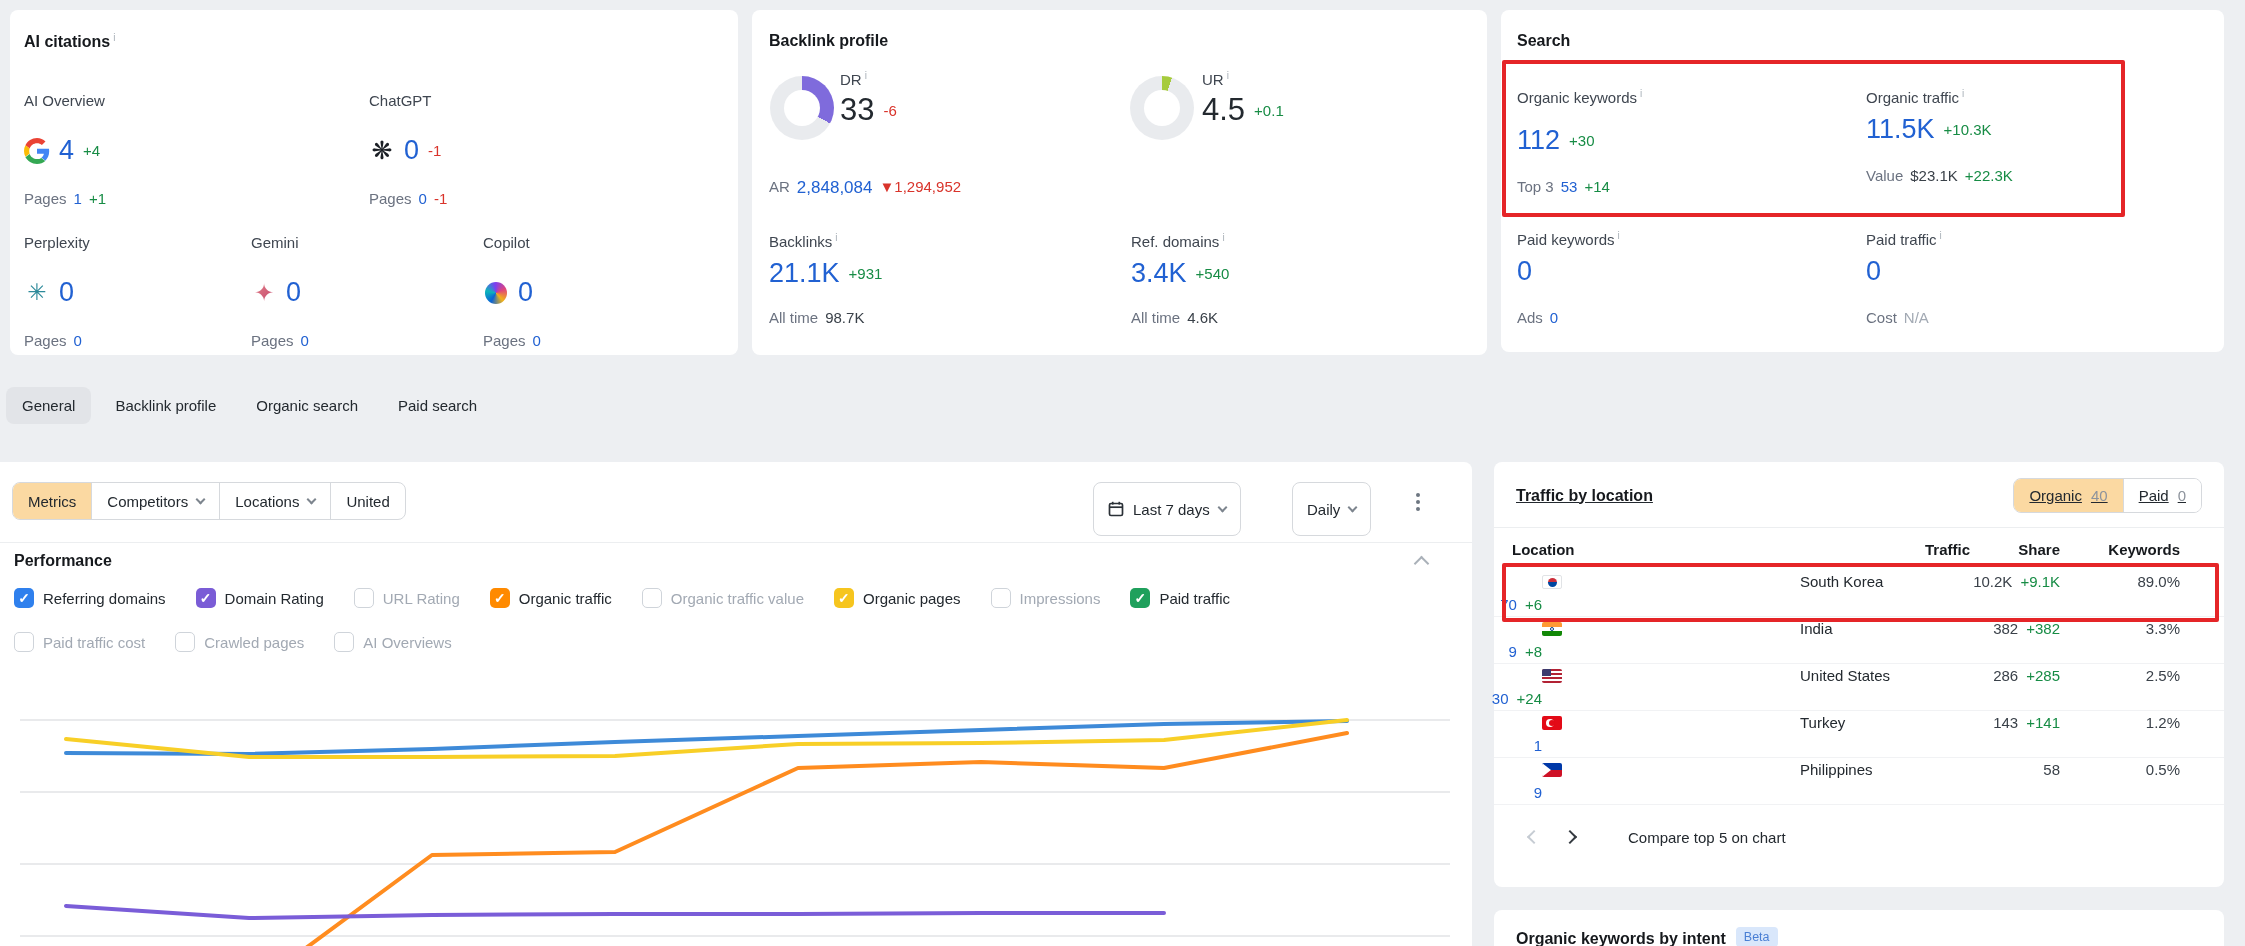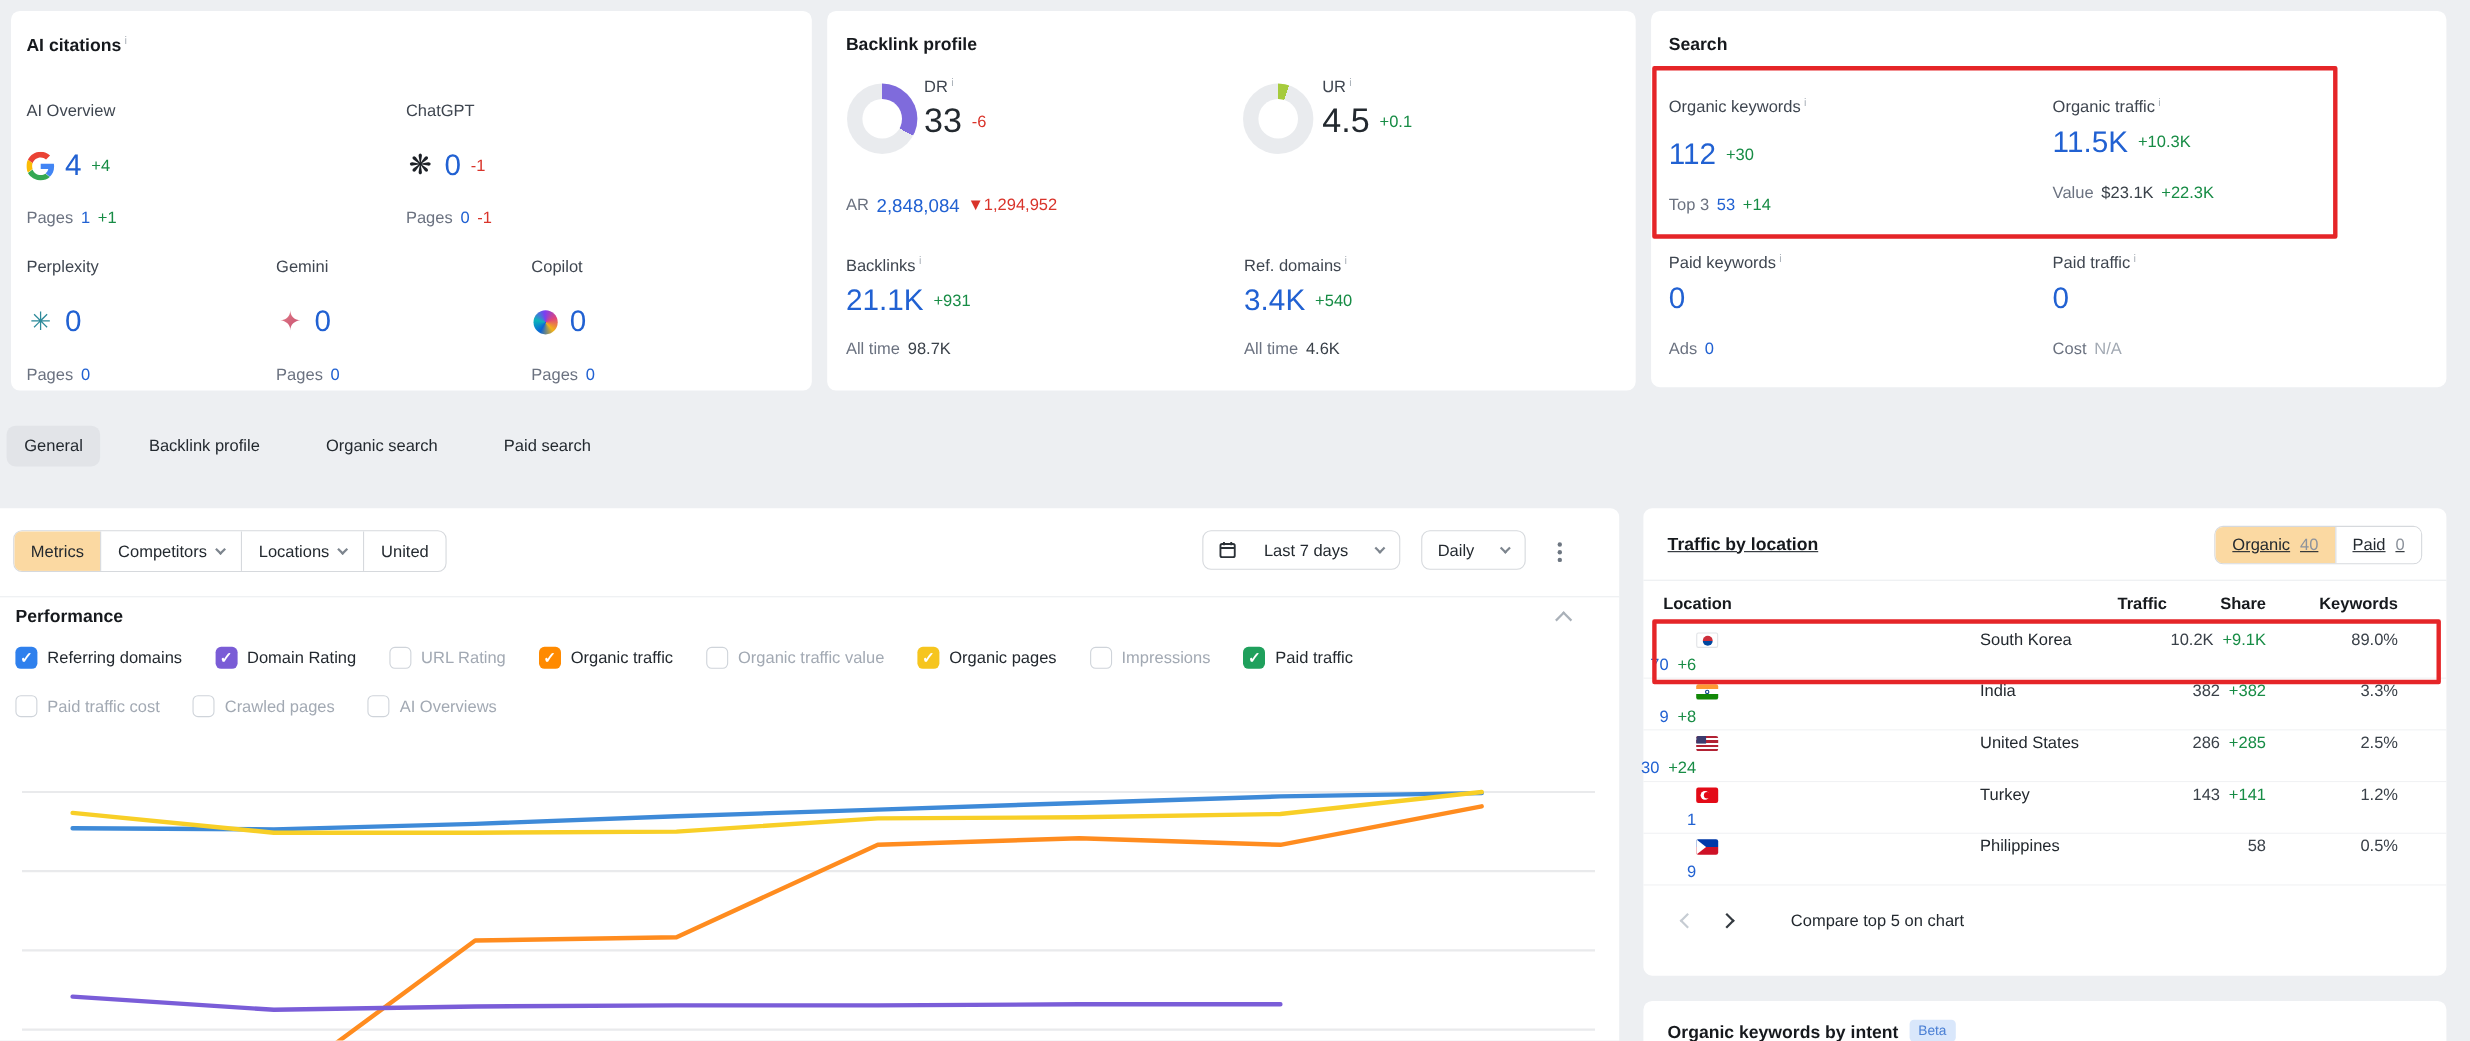--- a/index.html
+++ b/index.html
@@ -36,32 +36,32 @@
   .ai-stat .sub-row{ margin-top:24px; }
   .ai-icon { width:26px; height:26px; display:inline-flex; align-items:center; justify-content:center; font-size:24px; }
   .copilot-disc{ width:22px;height:22px;border-radius:50%;
     background:conic-gradient(from 210deg,#0a64d6,#0bb5ba,#7a3ff2,#e0457b,#f2b219,#0a64d6); }
 
   
   .donut { width:64px;height:64px;border-radius:50%;position:relative; }
   .donut::after{ content:"";position:absolute;inset:14px;border-radius:50%;background:#fff; }
 
   
-  #tabbar{ position:absolute;left:6px;top:387px;display:flex;gap:28px;align-items:center; }
+  #tabbar{ position:absolute;left:6px;top:387px;display:flex;gap:8px;align-items:center; }
   .tab{ font-size:15px;color:#23292f;padding:10px 16px;border-radius:8px;cursor:pointer;white-space:nowrap; }
   .tab.active{ background:#e2e4e8; }
 
   
   #main-panel{ left:0; top:462px; width:1472px; height:484px; border-radius:0 8px 0 0; }
   #seg-group{ position:absolute;left:12px;top:20px;display:flex;border:1px solid #d6d9dd;border-radius:8px;overflow:hidden;height:38px;background:#fff; }
   .seg{ display:flex;align-items:center;gap:9px;padding:0 15px;font-size:15px;color:#23292f;border-left:1px solid #d6d9dd;cursor:pointer;white-space:nowrap; }
   .seg:first-child{ border-left:none; }
   .seg.active{ background:#fbd9a2; }
   .chev{ display:inline-block;width:7px;height:7px;border-right:2px solid #7d858e;border-bottom:2px solid #7d858e;transform:rotate(45deg);margin-top:-4px; }
-  .btn{ position:absolute;top:20px;height:36px;display:flex;align-items:center;gap:25px;padding:0 14px;font-size:15px;
+  .btn{ position:absolute;top:20px;height:54px;display:flex;align-items:center;gap:9px;padding:0 14px;font-size:15px;
         border:1px solid #d6d9dd;border-radius:8px;background:#fff;cursor:pointer;white-space:nowrap; }
   #kebab{ position:absolute;left:1408px;top:28px;width:20px;height:24px;display:flex;flex-direction:column;align-items:center;justify-content:center;gap:3px;cursor:pointer; }
   #kebab span{ width:4px;height:4px;border-radius:50%;background:#6d7681; }
   #panel-divider{ position:absolute;left:0;top:80px;width:100%;height:1px;background:#eceef0; }
   #perf-title{ position:absolute;left:14px;top:90px;font-size:16px;font-weight:bold;color:#16191d; }
   #perf-collapse{ position:absolute;left:1416px;top:96px;width:11px;height:11px;border-right:2px solid #aab1b9;border-bottom:2px solid #aab1b9;transform:rotate(225deg);cursor:pointer; }
 
   .check-row{ position:absolute;left:14px;display:flex;gap:30px;align-items:center; }
   #check-row-1{ top:126px; } #check-row-2{ top:170px; }
   .check-item{ display:flex;align-items:center;gap:9px;cursor:pointer;white-space:nowrap; }

